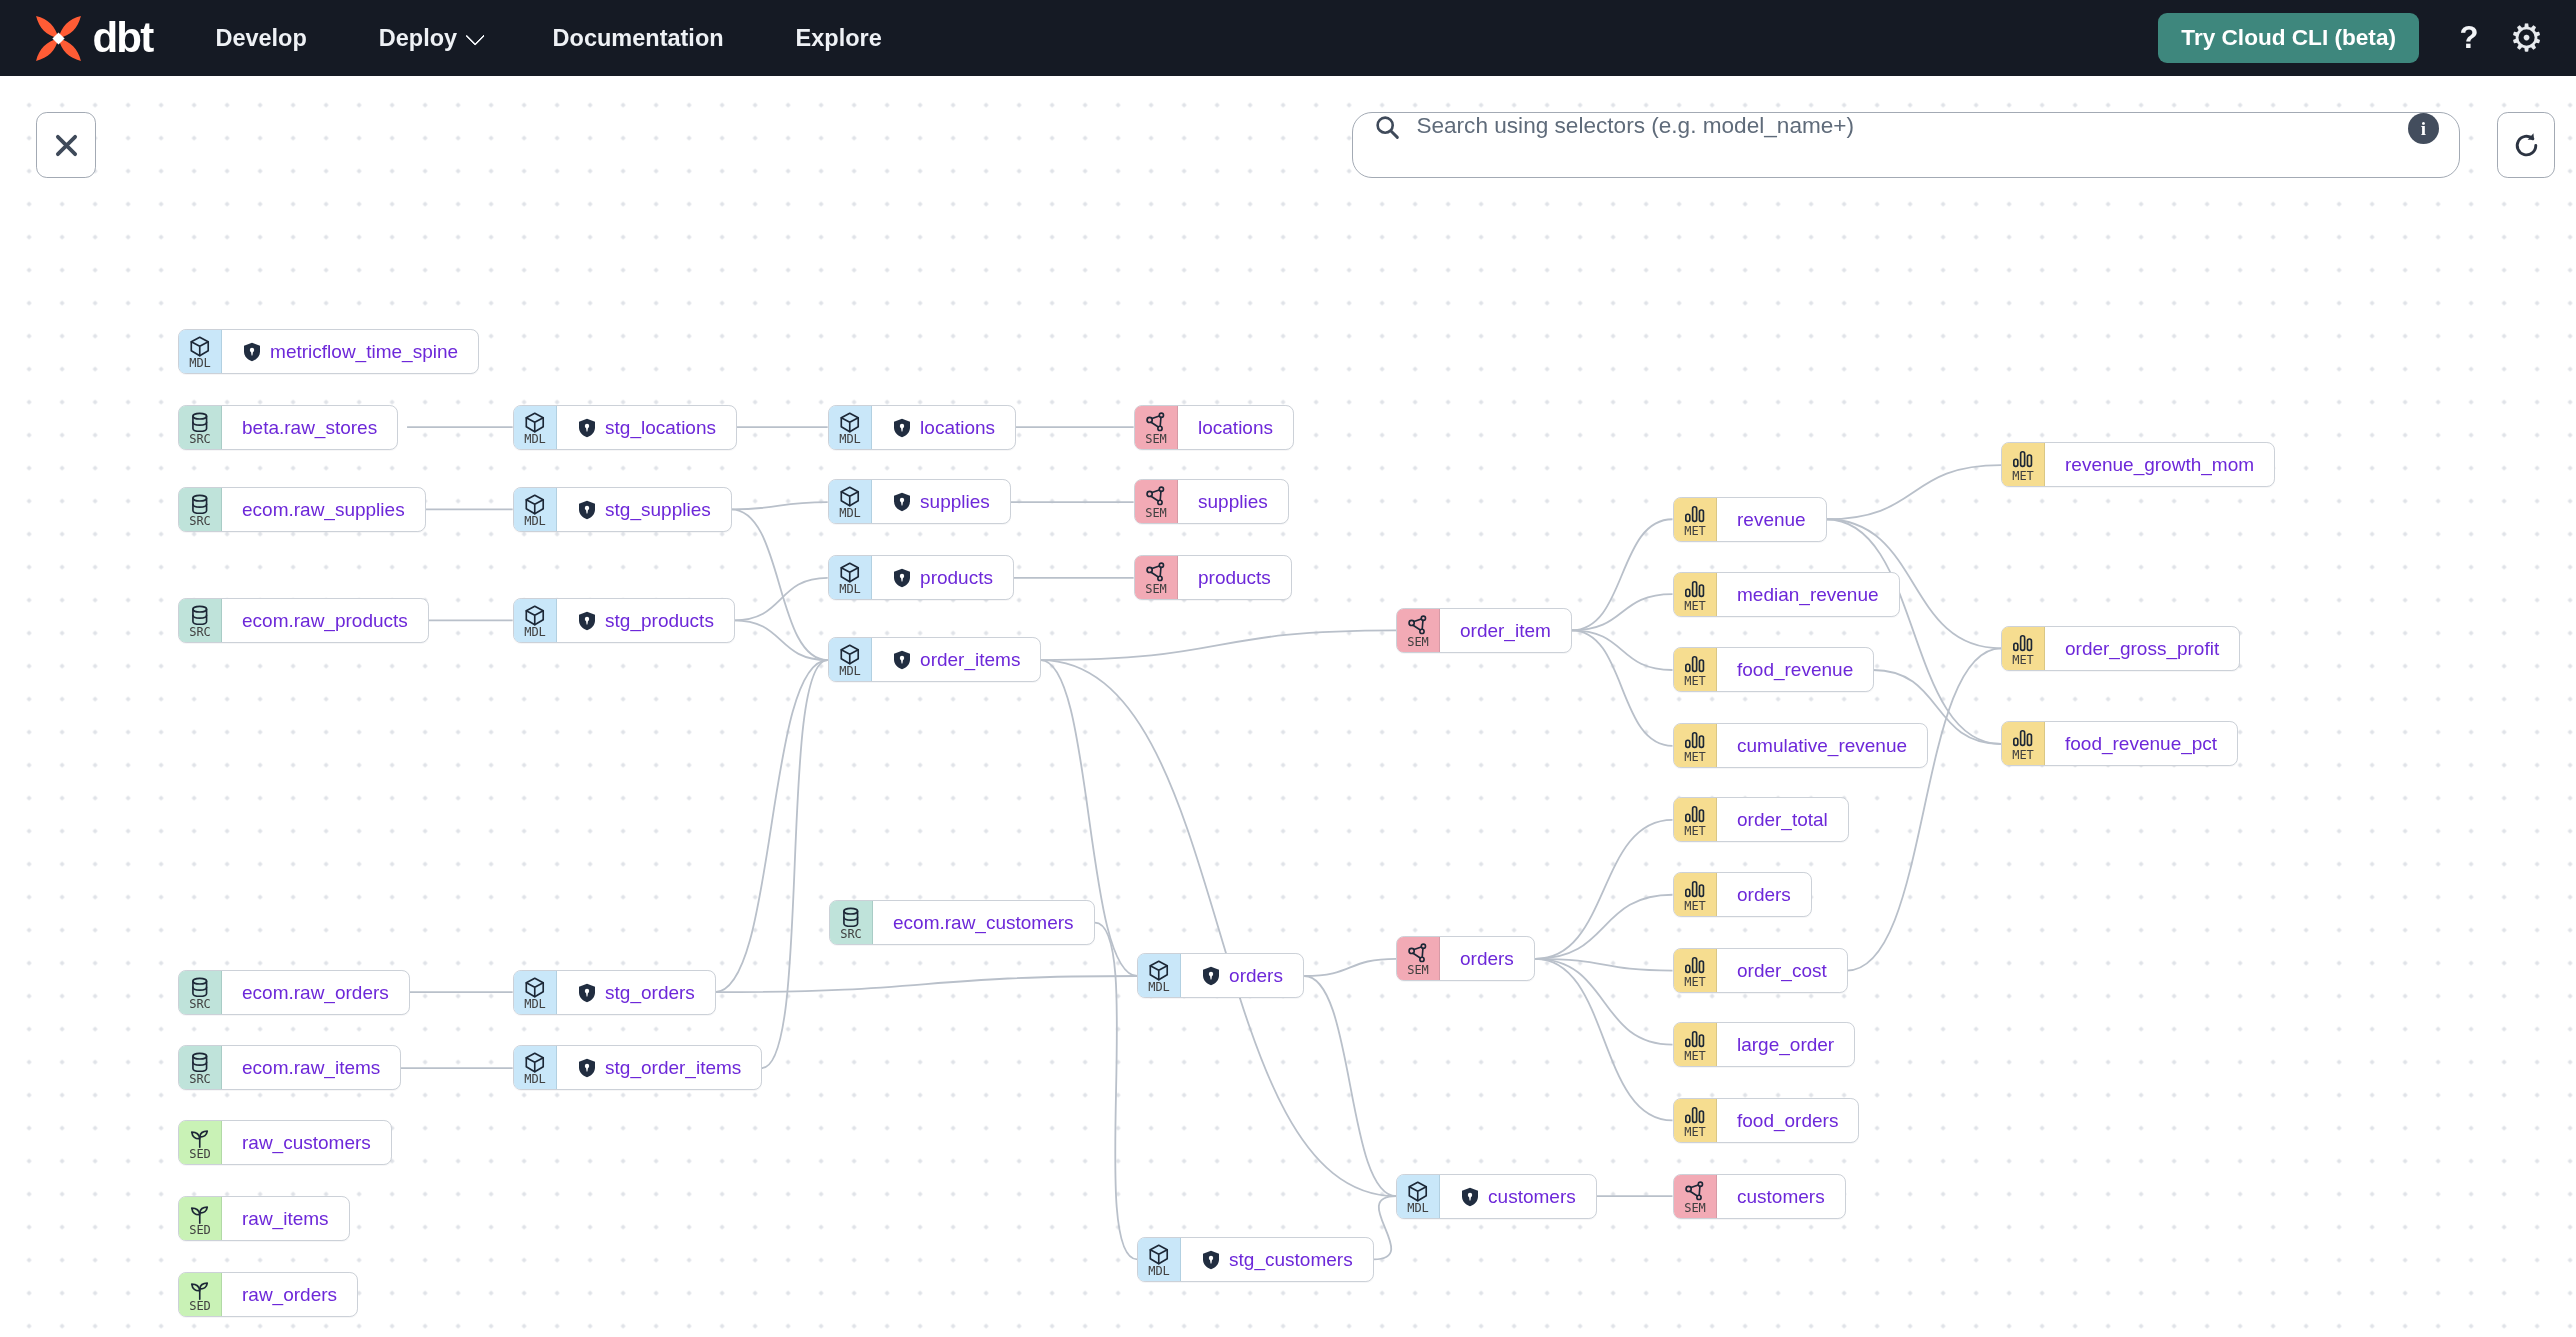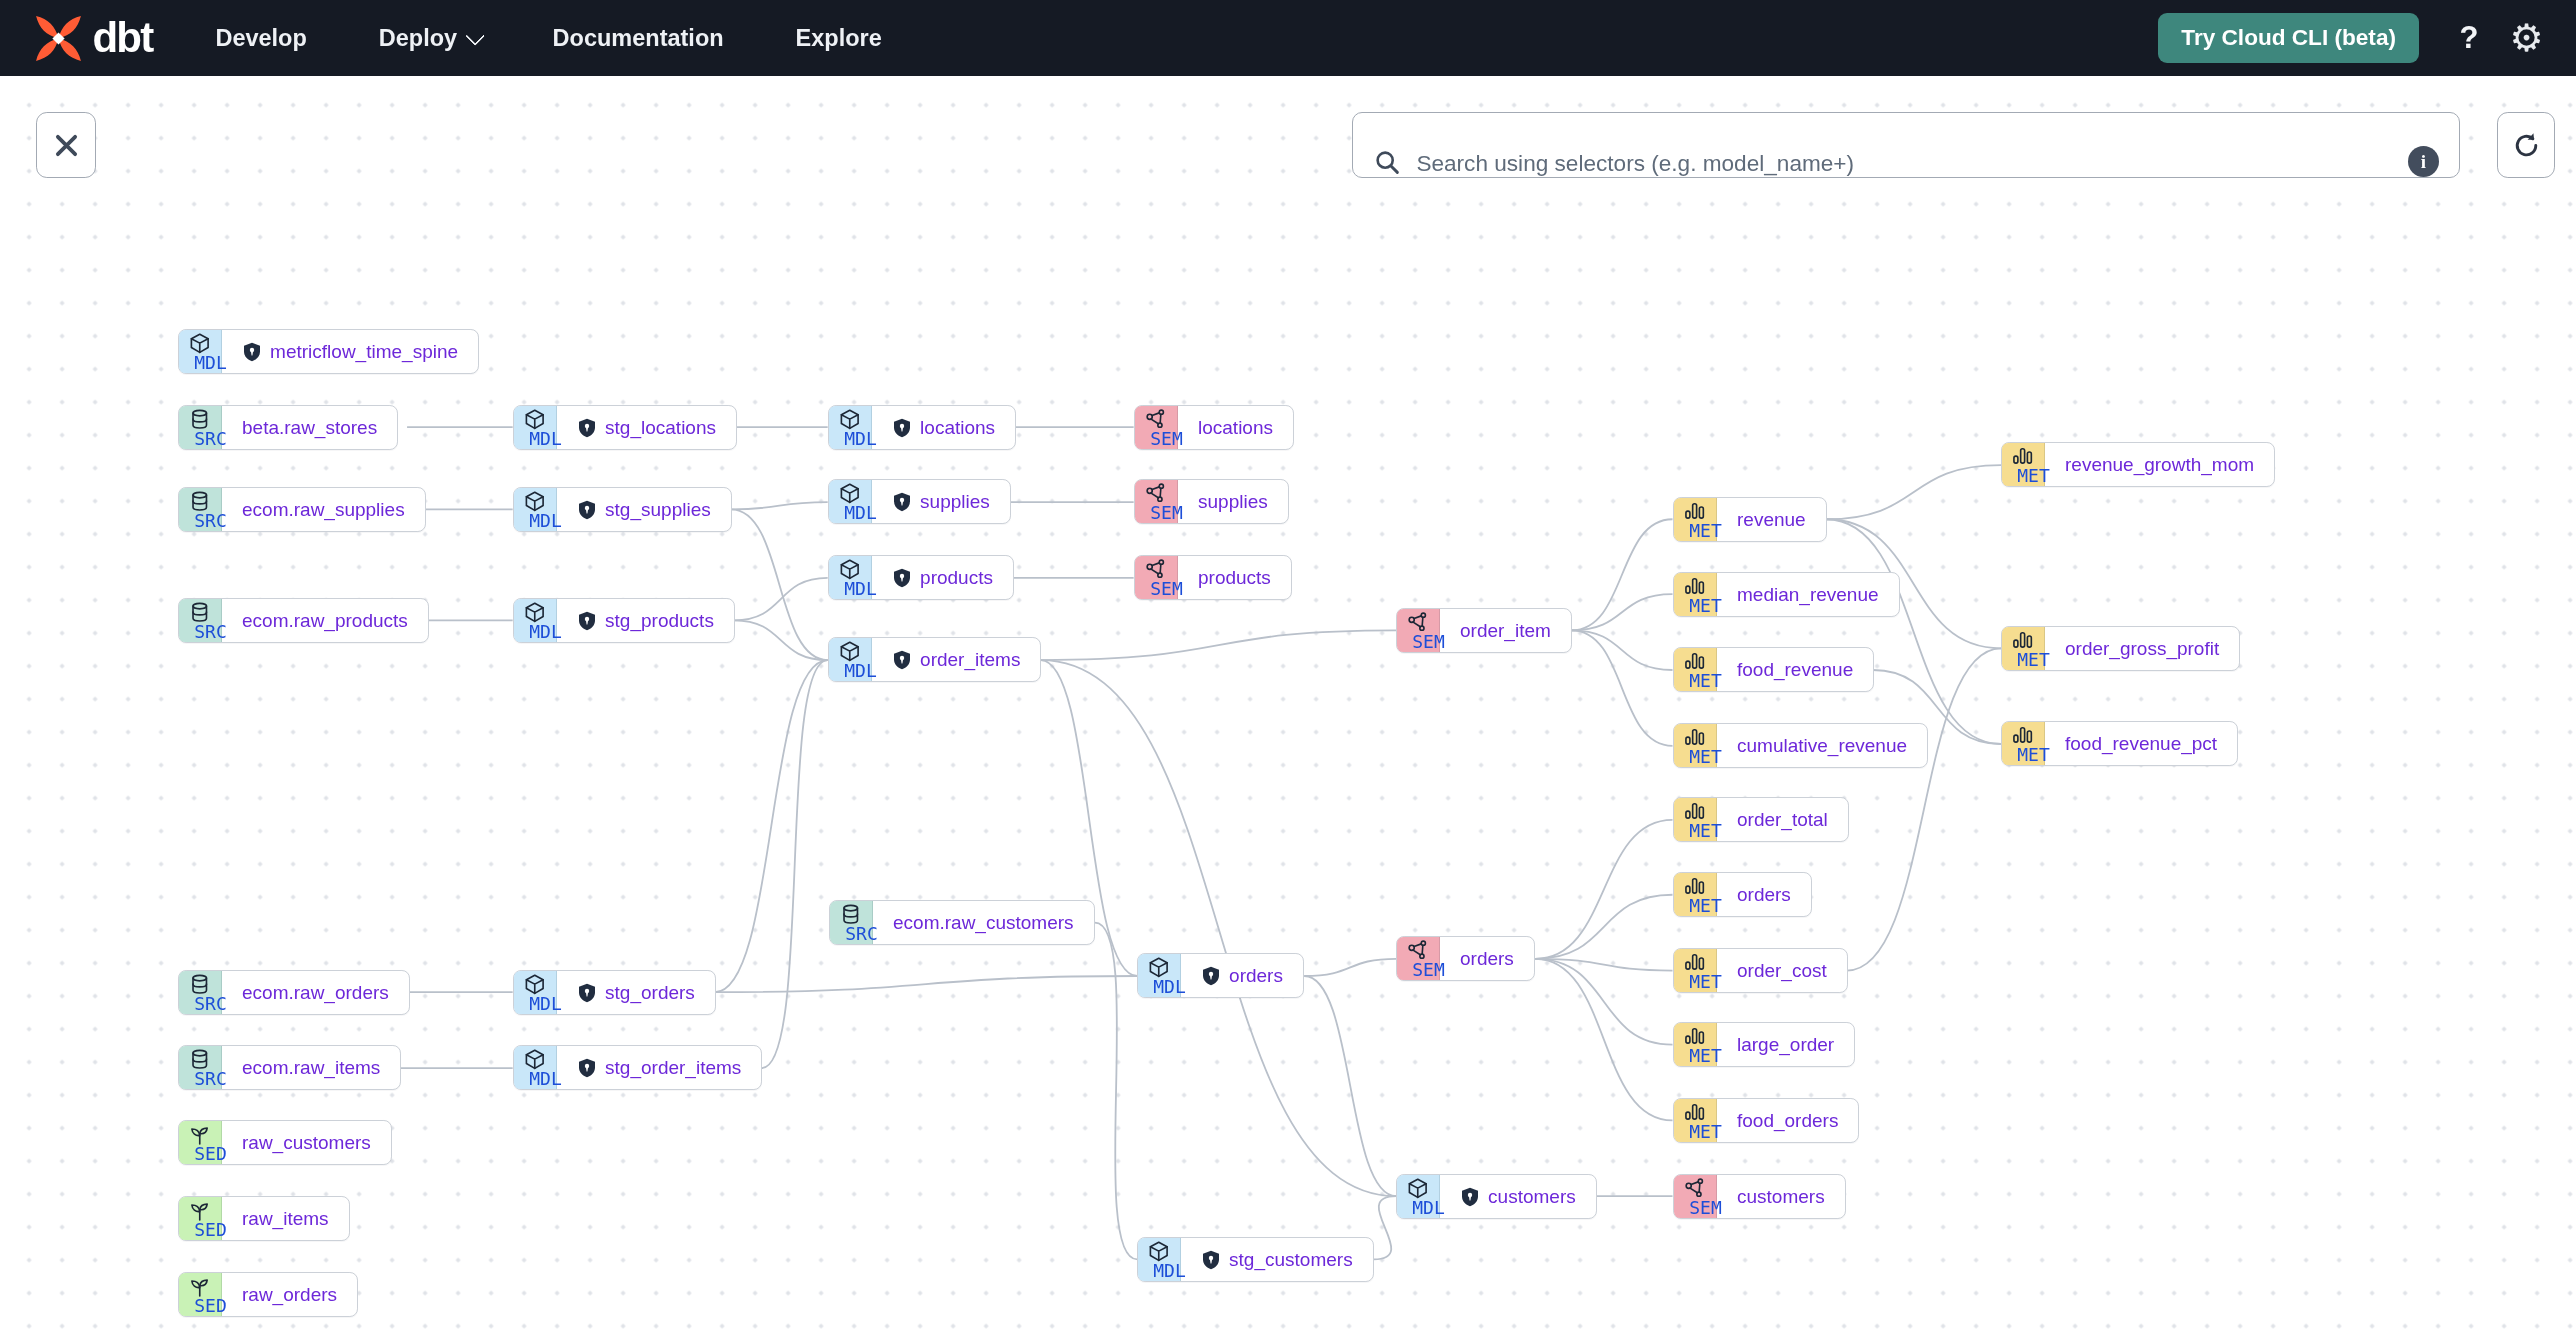--- a/index.html
+++ b/index.html
@@ -33,37 +33,37 @@
   #edges path { fill:none; stroke:#b9c0ca; stroke-width:2; }
 
   
   .tool-btn { position:absolute; background:#fff; border:1.8px solid #a3aab4; border-radius:10.8px;
               display:flex; align-items:center; justify-content:center; cursor:pointer; }
   .close-btn { left:36px; top:36px; width:60px; height:66px; }
   .crumb-box { position:absolute; left:110px; top:36px; height:66px; background:#fff;
                border:1.8px solid #a3aab4; border-radius:10.8px; display:flex; align-items:center;
                padding:0 34px; font-size:22.6px; color:#20242c; cursor:pointer; }
   .search-wrap { position:absolute; left:1352px; top:36px; width:1108px; height:66px; background:#fff;
-               border:1.8px solid #a3aab4; border-radius:10px; display:flex; align-items:flex-end; padding:0 20px; }
+               border:1.8px solid #a3aab4; border-radius:20px; display:flex; align-items:flex-start; padding:0 20px; }
   .search-wrap input { flex:1; border:none; outline:none; font-size:22.6px; color:#20242c;
                font-family:"Liberation Sans",sans-serif; margin-left:14.4px; background:transparent;}
   .search-wrap input::placeholder { color:#5f6b7a; }
   .info-dot { width:31px; height:31px; border-radius:50%; background:#434d5d; color:#fff;
               display:flex; align-items:center; justify-content:center; font-size:19px; font-weight:700;
               font-family:"Liberation Serif",serif; cursor:pointer;}
   .refresh-btn { left:2497px; top:36px; width:58px; height:66px; }
 
   
   .node { position:absolute; display:flex; height:45px; border:1.4px solid #ccd1d8; border-radius:8.1px;
           background:#fff; cursor:pointer; box-shadow:0 0.9px 0.9px rgba(20,30,50,.04); }
   .node .tile { width:43px; display:flex; flex-direction:column; align-items:center; justify-content:center;
           border-radius:6.3px 0 0 6.3px; border-right:0.9px solid rgba(20,40,60,.12); padding-top:1.8px;}
   .node .tile svg { width:23.5px; height:23.5px; }
-  .node .tile .code { font-family:"DejaVu Sans Mono",monospace; font-size:18px; font-weight:500;
-          color:#1d4ed8; line-height:1.05; margin-top:-0.9px;padding-left:21px;}
+  .node .tile .code { font-family:"DejaVu Sans Mono",monospace; font-size:12px; font-weight:500;
+          color:#404040; line-height:1.05; margin-top:-0.9px;}
   .node .lbl { display:flex; align-items:center; gap:8.1px; padding:0 20px; font-size:19px;
           color:#6d28d9; white-space:nowrap; }
   .node .lbl svg { width:20px; height:20px; flex:0 0 auto;}
 </style>
 </head>
 <body>
 
 <div class="navbar">
   <div class="brand">
     <svg width="51" height="51" viewBox="0 0 100 100">

